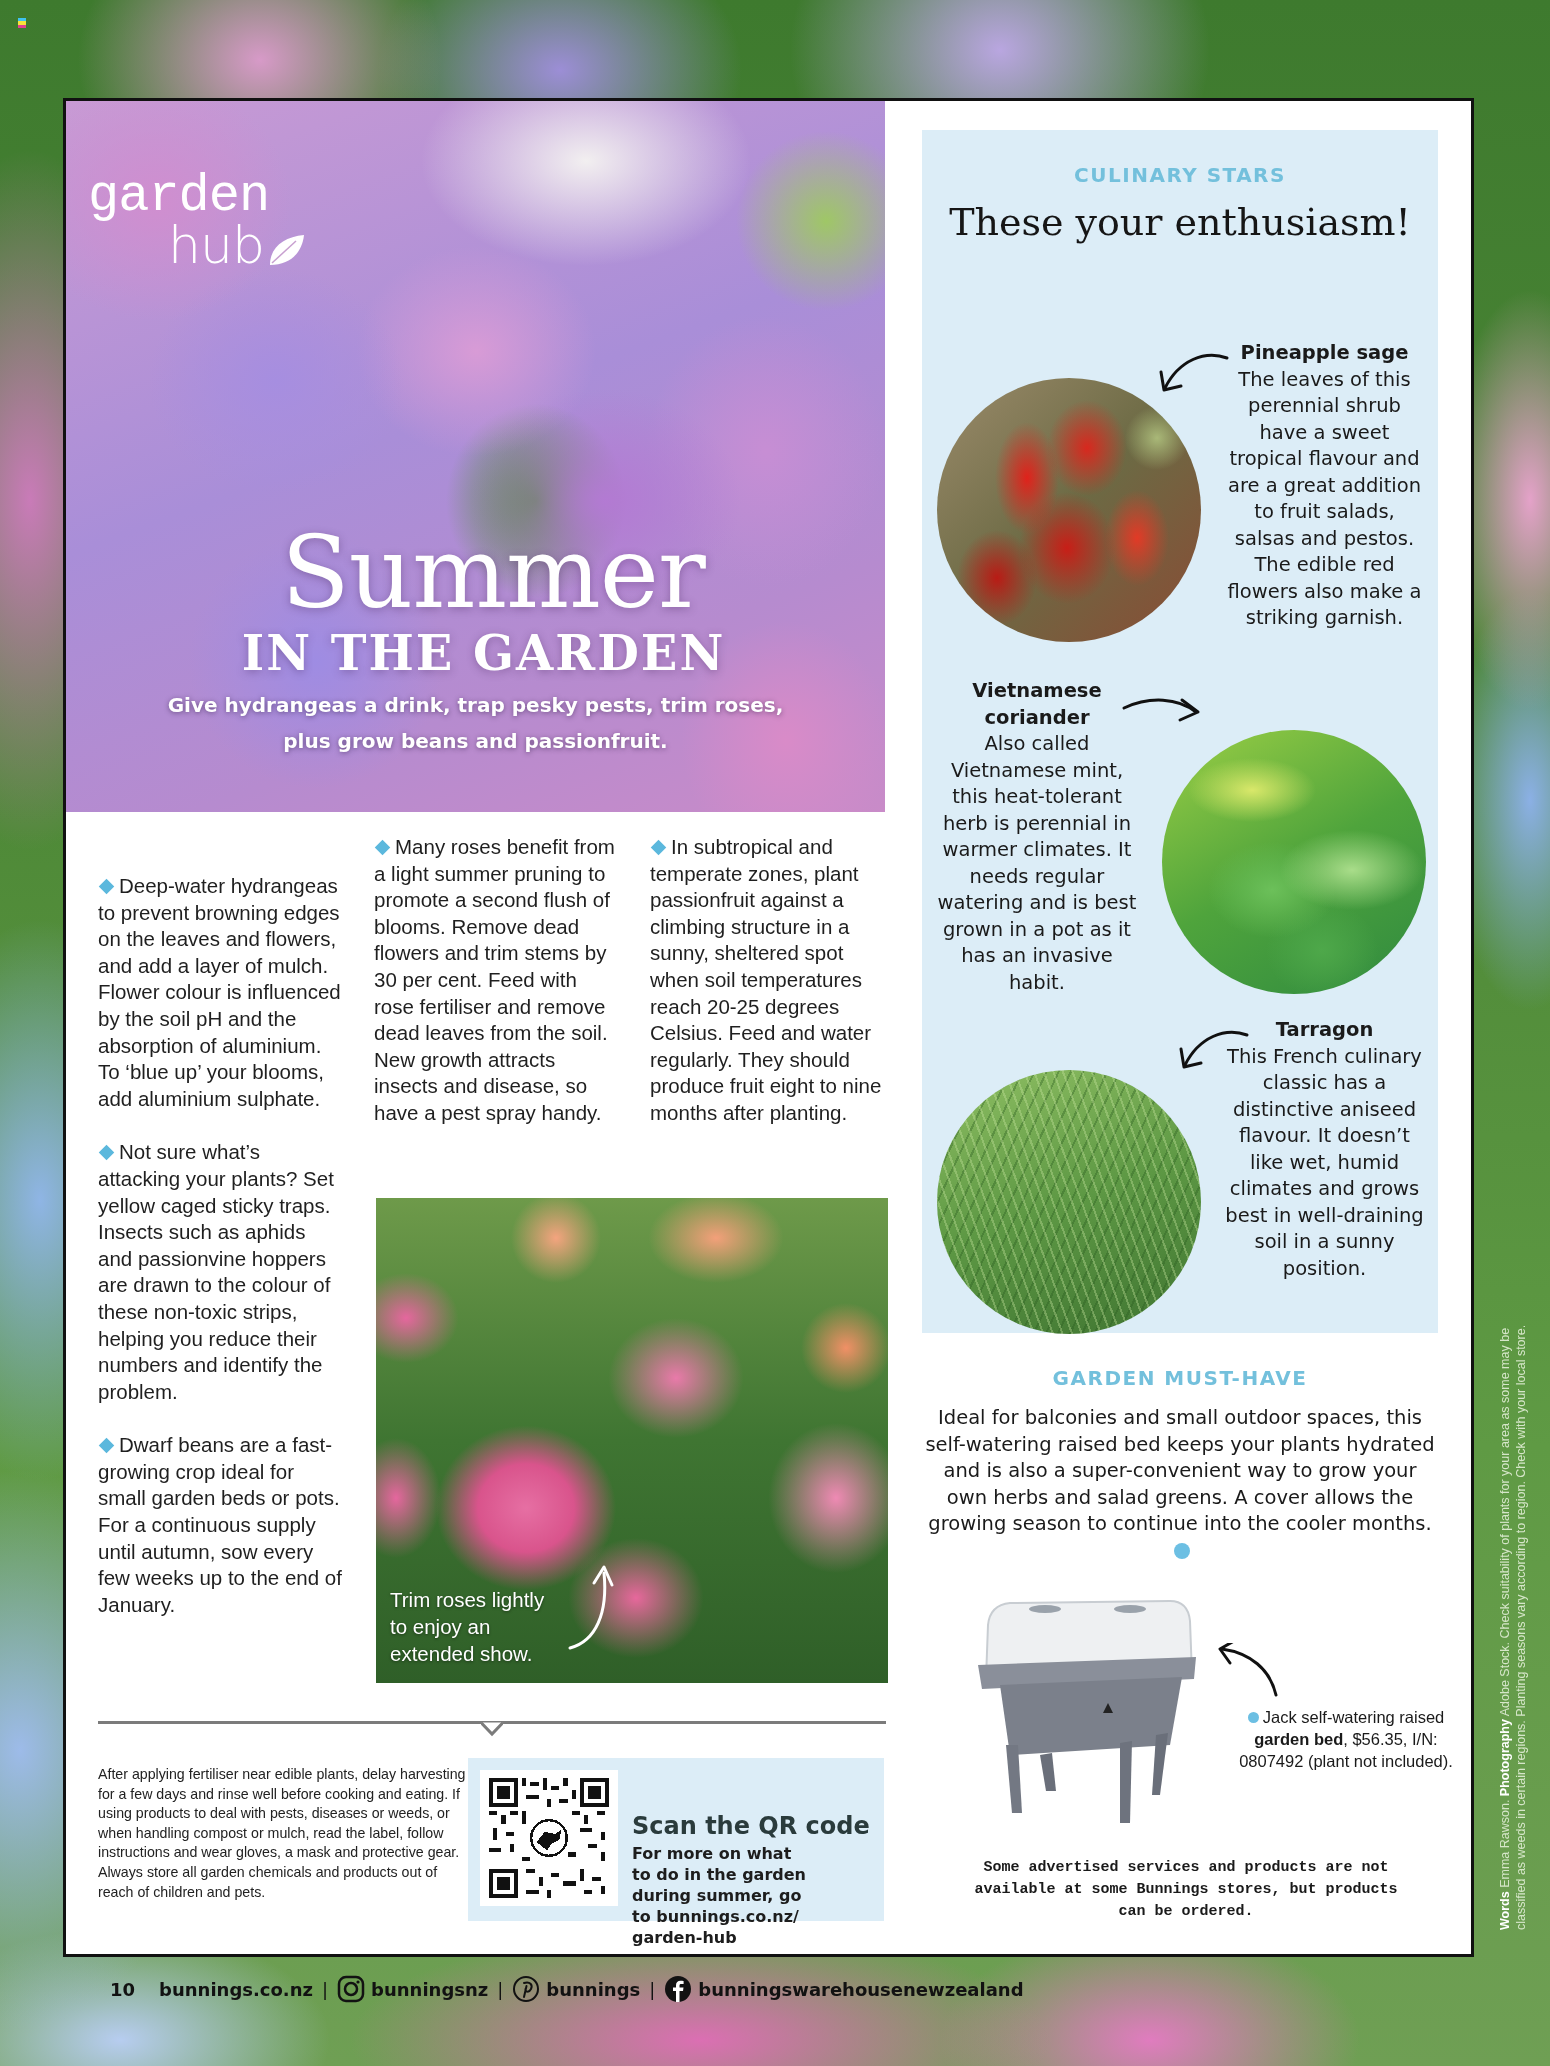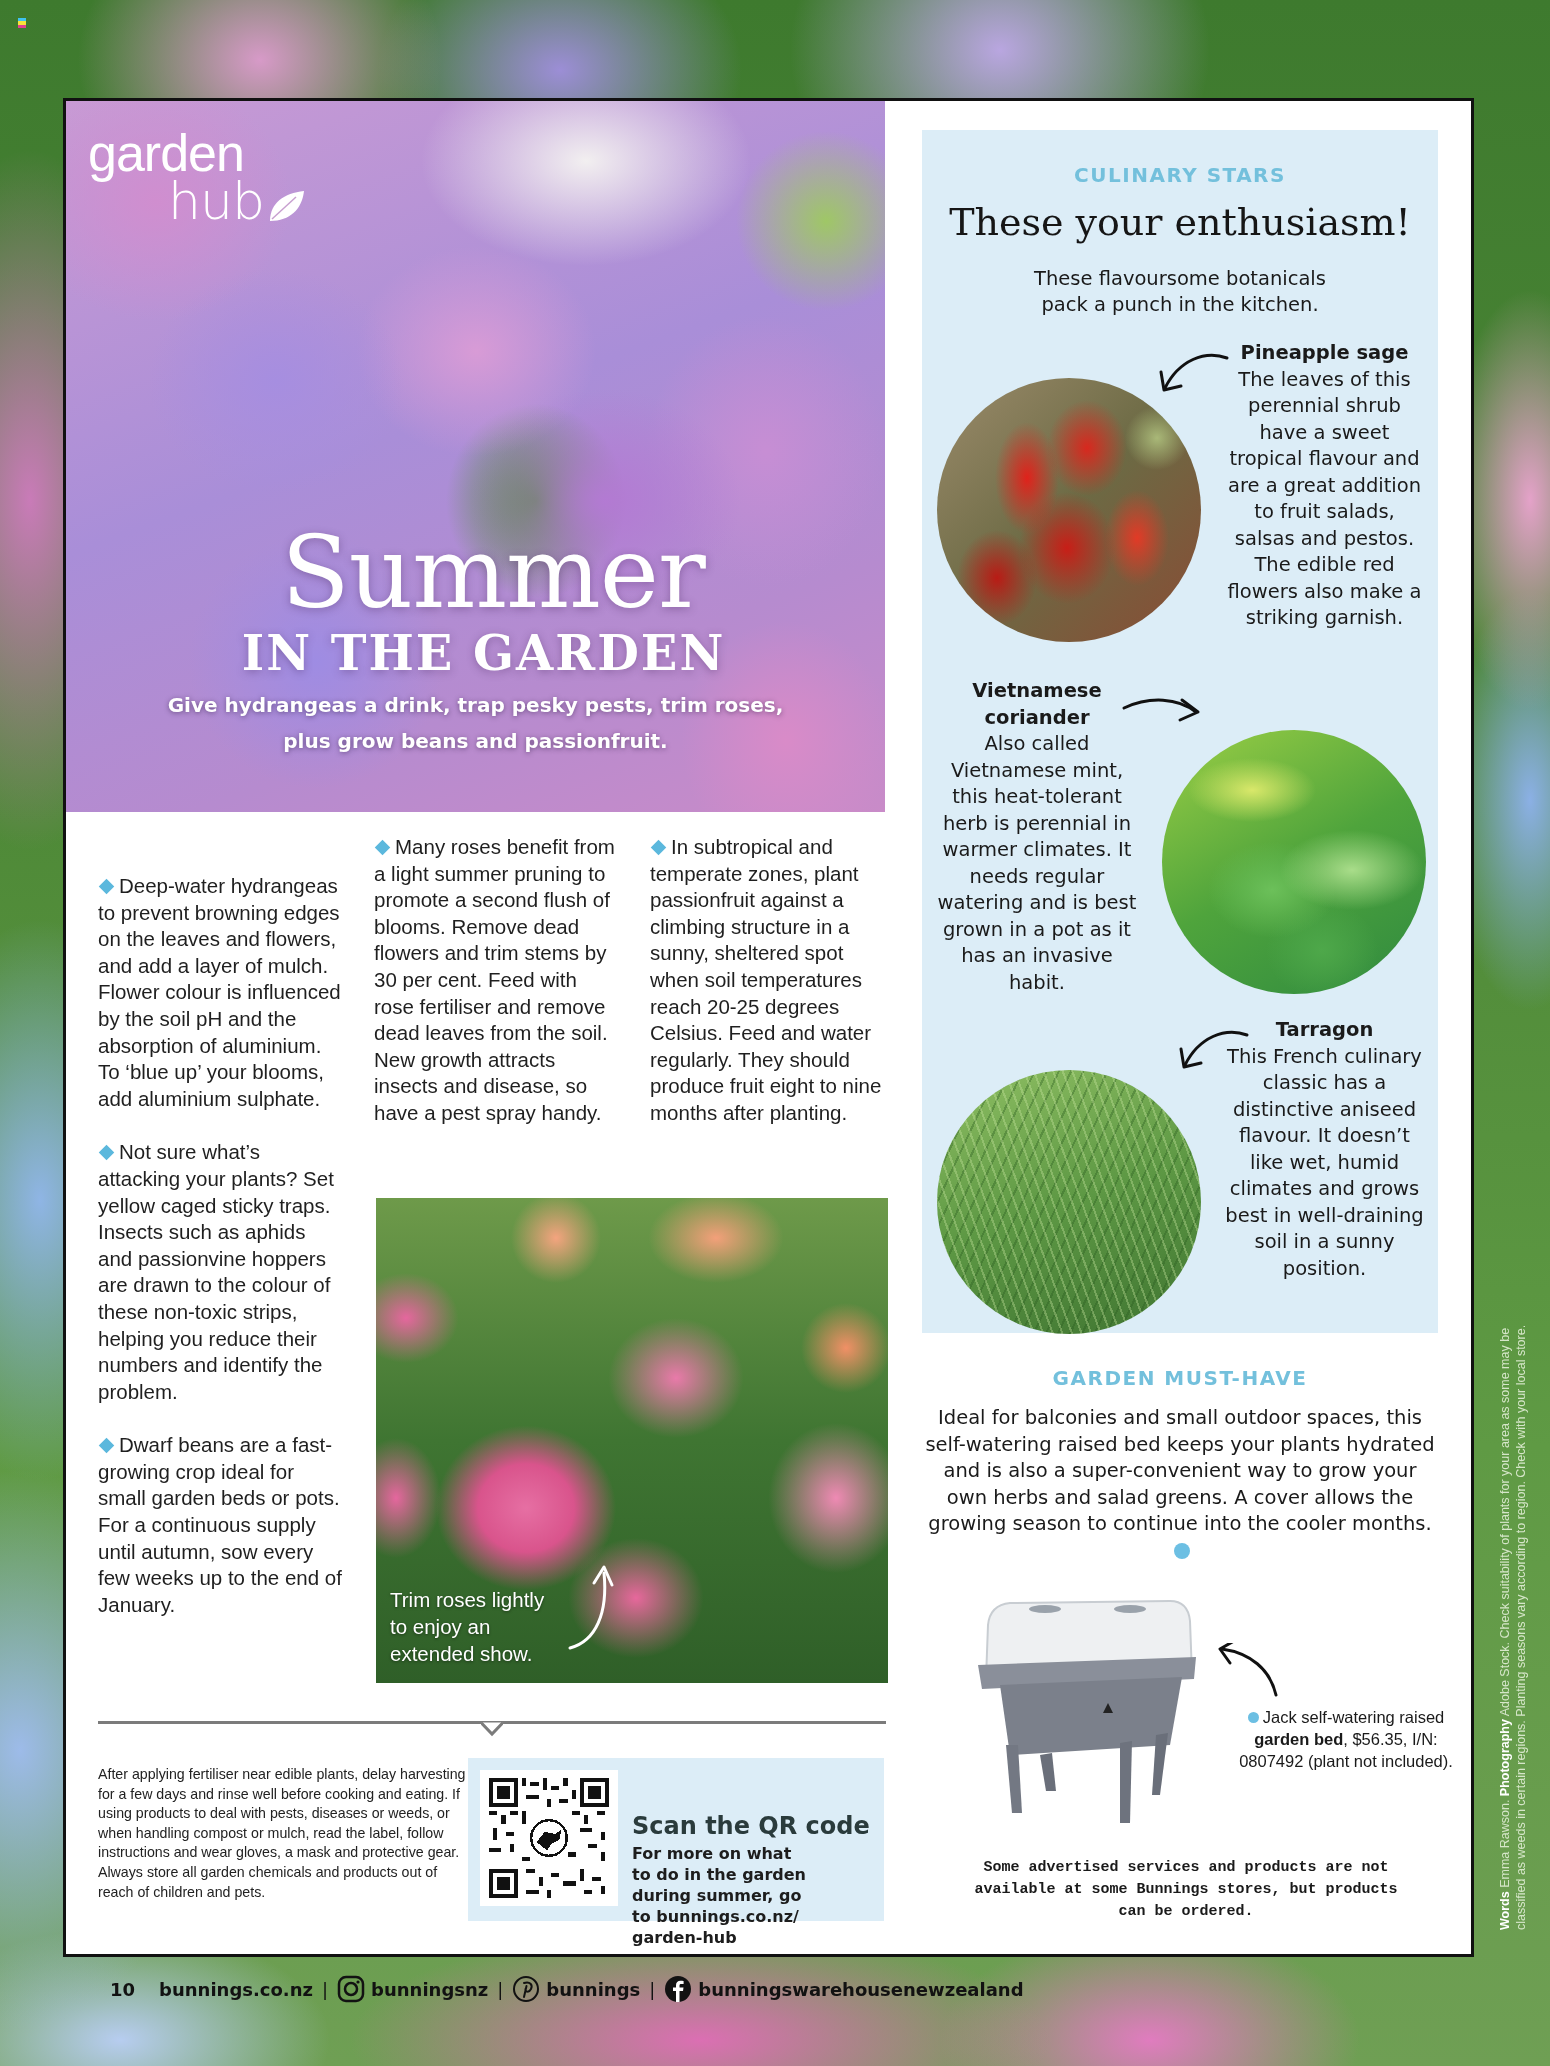--- a/index.html
+++ b/index.html
@@ -40,21 +40,21 @@
       radial-gradient(ellipse 170px 170px at 250px 560px, #9e8ce3 0%, rgba(158,140,227,0) 75%),
       radial-gradient(ellipse 160px 140px at 410px 250px, #d89bd6 0%, rgba(216,155,214,0) 75%),
       radial-gradient(ellipse 160px 180px at 700px 350px, #c78ed4 0%, rgba(199,142,212,0) 75%),
       radial-gradient(ellipse 140px 160px at 720px 640px, #d98bc8 0%, rgba(217,139,200,0) 75%),
       radial-gradient(ellipse 220px 140px at 520px 60px, #f2eff0 0%, rgba(242,239,240,0) 75%),
       radial-gradient(ellipse 120px 120px at 760px 120px, #9fc766 0%, rgba(159,199,102,0) 75%),
       radial-gradient(ellipse 120px 130px at 470px 400px, #4f8a38 0%, rgba(79,138,56,0) 75%),
       linear-gradient(160deg, #c89ad4 0%, #a98ed8 45%, #b68bcf 75%, #c98bc8 100%);
   }
   .hero .logo { position: absolute; left: 22px; top: 26px; color: #fff; }
-  .hero .logo .l1 { font-family: Liberation Sans, sans-serif; font-weight: 200; font-size: 52px; letter-spacing: -1px; line-height: 52px; }
+  .hero .logo .l1 { font-family: Liberation Mono, monospace; font-weight: 200; font-size: 52px; letter-spacing: -1px; line-height: 52px; margin-top: 44px; }
   .hero .logo .l2 { font-family: "DejaVu Sans", sans-serif; font-weight: 200; font-size: 52px; letter-spacing: -1px; line-height: 44px; margin-left: 80px; }
   .hero .logo .leaf { display: inline-block; vertical-align: middle; margin-left: 2px; }
   .hero .title { position: absolute; left: 0; width: 819px; top: 420px; text-align: center; color: #fff; }
   .hero .title .big { font-family: "DejaVu Serif", serif; font-size: 100px; line-height: 104px; padding-left: 35px; text-shadow: 0 2px 8px rgba(60,30,80,0.35); letter-spacing: -1px; }
   .hero .title .sub { font-family: "DejaVu Serif", serif; font-weight: bold; font-size: 48px; line-height: 56px; letter-spacing: 2px; padding-left: 16px; text-shadow: 0 2px 8px rgba(60,30,80,0.35); }
   .hero .title .deck { font-family: "DejaVu Sans", sans-serif; font-weight: bold; font-size: 20px; line-height: 36px; margin-top: 6px; text-shadow: 0 1px 5px rgba(40,20,60,0.5); }
 
   
   .col { position: absolute; font-family: "Liberation Sans", sans-serif; font-size: 20.5px; line-height: 26.6px; color: #1f1f1f; }
   .col p { margin-bottom: 27px; }
@@ -265,24 +265,20 @@
         <div>during summer, go</div>
         <div>to bunnings.co.nz/</div>
         <div>garden-hub</div>
       </div>
     </div>
   </div>
 
   <div class="culinary">
     <div class="kicker">CULINARY STARS</div>
     <div class="heading">These your enthusiasm!</div>
-    <div class="intro">
-      <div>These flavoursome botanicals</div>
-      <div>pack a punch in the kitchen.</div>
-    </div>
 
     <div class="circle sage"></div>
     <svg class="curl-arrow" style="left:235px; top:220px;" width="72" height="46" viewBox="0 0 72 46">
         <path d="M70 8 C48 0 22 10 8 38" stroke="#111" stroke-width="3" fill="none" stroke-linecap="round"></path>
         <path d="M4 22 L7 40 L24 36" stroke="#111" stroke-width="3" fill="none" stroke-linecap="round" stroke-linejoin="round"></path>
       </svg>
     <div class="herb-text herb1-text">
       <span class="name">Pineapple sage</span>
       <span>The leaves of this perennial shrub have a sweet tropical flavour and are a great addition to fruit salads, salsas and pestos. The edible red flowers also make a striking garnish.</span>
     </div>

